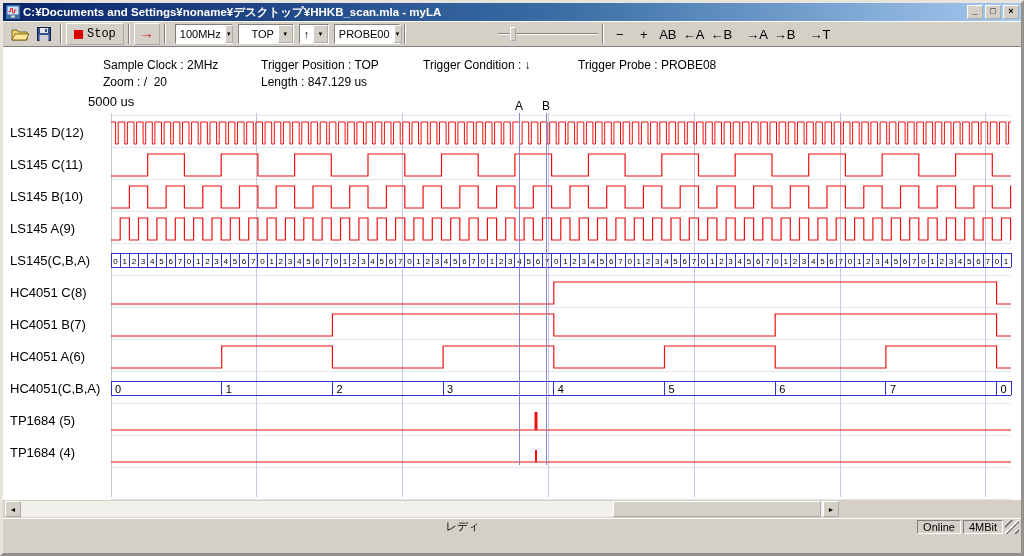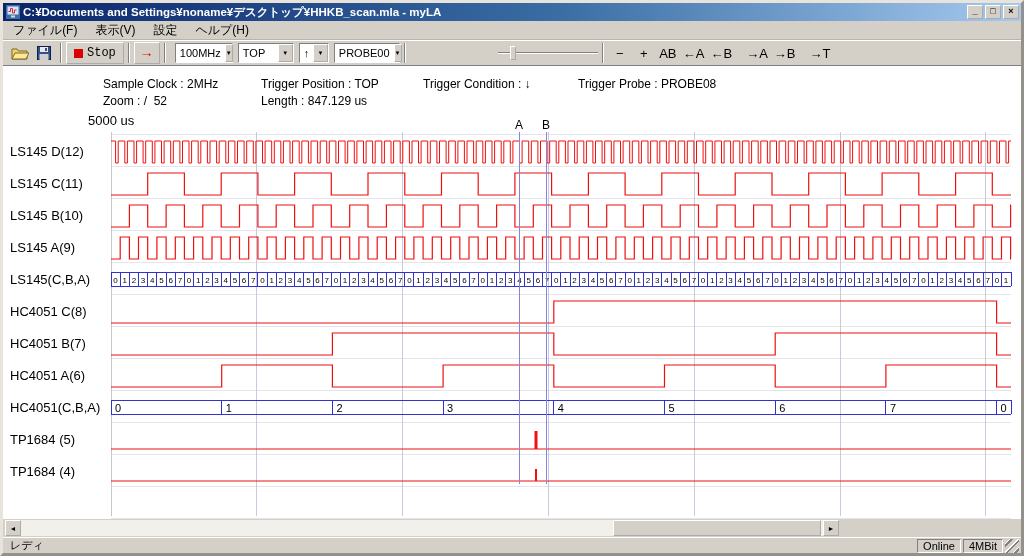--- a/index.html
+++ b/index.html
@@ -26,21 +26,21 @@
     border-top:1px solid #fff; border-bottom:1px solid #808080; }
   .sep { width:2px; height:20px; border-left:1px solid #808080; border-right:1px solid #fff; margin:0 4px; }
   .tb-iconbtn { width:24px; height:22px; display:flex; align-items:center; justify-content:center;
     background:transparent; border:1px solid transparent; }
   .tb-btn { display:flex; align-items:center; gap:4px; height:22px; padding:0 7px;
     background:#d4d0c8; border:1px outset #fff; font-size:12px;font-family:Liberation Mono, monospace; }
   .stop-sq { width:9px; height:9px; background:#dd0000; display:inline-block; }
   .run-btn { width:26px; justify-content:center; color:#dd0000; font-weight:bold; font-size:14px; }
   .combo { height:20px; background:#fff; border:1px solid; border-color:#808080 #fff #fff #808080;
     display:flex; align-items:center; margin-left:5px; font-size:11px; }
-  .combo-text { flex:1; padding:0 4px; white-space:nowrap; }
+  .combo-text { flex:1; padding:0 4px; white-space:nowrap;text-align:right; }
   .combo-btn { width:15px; height:18px; background:#d4d0c8; border:1px outset #fff;
     font-size:6px; display:flex; align-items:center; justify-content:center; }
   .w58{width:58px;} .w56{width:56px;} .w30{width:30px;} .w66{width:66px;}
   .tb-spacer { width:88px; }
   .slider { position:relative; width:100px; height:20px; }
   .slider-track { position:absolute; left:0; right:0; top:9px; height:2px; background:#808080;
     border-bottom:1px solid #fff; }
   .slider-thumb { position:absolute; left:12px; top:3px; width:6px; height:14px;
     background:#d4d0c8; border:1px outset #fff; }
   .tb-txt { height:22px; min-width:24px; padding:0 3px; background:transparent; border:none;
@@ -58,21 +58,21 @@
   .hscrollbar { position:absolute; left:2px; top:1px; width:834px; height:16px;
     background:#f2f0ea; display:flex; }
   .sb-btn { width:16px; height:16px; background:#d4d0c8; border:1px outset #fff;
     font-size:7px; display:flex; align-items:center; justify-content:center; color:#000; }
   .sb-track { flex:1; position:relative; }
   .sb-thumb { position:absolute; top:0; height:16px; left:592px; width:208px;
     background:#d4d0c8; border:1px outset #fff; }
 
   
   .statusbar { height:16px; display:flex; align-items:center; padding:0 2px; gap:2px;
-    border-top:1px solid #fff; font-size:11px; }
+    border-top:1px solid #fff; font-size:11px;text-align:center; }
   .status-left { flex:1; padding-left:5px; }
   .status-cell { border:1px solid; border-color:#808080 #fff #fff #808080;
     padding:0 5px; height:14px; line-height:12px; }
   .resize-grip { width:14px; height:14px;
     background:repeating-linear-gradient(135deg, transparent 0 3px, #fff 3px 4px, #808080 4px 6px); }
 </style>
 </head>
 <body>
 
 <div class="window">
@@ -85,26 +85,20 @@
         <path d="M2.5 6.5 h2 v-3 h2 v4.5 h2 v-3 h2" stroke="#ee2020" stroke-width="1" fill="none"></path>
         <rect x="5" y="10.5" width="4" height="2" fill="#d8d8d8"></rect>
       </svg>
     </span>
     <span class="title-text">C:¥Documents and Settings¥noname¥デスクトップ¥HHKB_scan.mla - myLA</span>
     <span class="win-btn">_</span>
     <span class="win-btn">□</span>
     <span class="win-btn">×</span>
   </div>
 
-  <div class="menubar">
-    <span class="menu-item">ファイル(F)</span>
-    <span class="menu-item">表示(V)</span>
-    <span class="menu-item">設定</span>
-    <span class="menu-item">ヘルプ(H)</span>
-  </div>
 
   <div class="toolbar">
     <span class="tb-iconbtn">
       <svg width="18" height="14" viewBox="0 0 18 14">
         <path d="M1 3 h5 l1.5 2 H16 v8 H1 z" fill="#f5d26a" stroke="#7a6a20"></path>
         <path d="M1 13 l3-6 h14 l-3 6 z" fill="#ffe89a" stroke="#7a6a20"></path>
       </svg>
     </span>
     <span class="tb-iconbtn">
       <svg width="14" height="14" viewBox="0 0 14 14">
@@ -426,21 +420,21 @@
         <line x1="533" y1="415" x2="533" y2="403" stroke="#ee1010" stroke-width="2"></line>
         <line x1="516" y1="66" x2="516" y2="418" stroke="#8585d8" shape-rendering="crispEdges"></line>
         <text x="516" y="63" font-size="12" text-anchor="middle" fill="#000">A</text>
         <line x1="543" y1="66" x2="543" y2="418" stroke="#8585d8" shape-rendering="crispEdges"></line>
         <text x="543" y="63" font-size="12" text-anchor="middle" fill="#000">B</text>
       </svg>
     <span class="info" style="left:100px; top:11px">Sample Clock : 2MHz</span>
     <span class="info" style="left:258px; top:11px">Trigger Position : TOP</span>
     <span class="info" style="left:420px; top:11px">Trigger Condition : ↓</span>
     <span class="info" style="left:575px; top:11px">Trigger Probe : PROBE08</span>
-    <span class="info" style="left:100px; top:28px">Zoom : /  52</span>
+    <span class="info" style="left:100px; top:28px">Zoom : /  20</span>
     <span class="info" style="left:258px; top:28px">Length : 847.129 us</span>
   </div>
 
   <div class="hscroll-strip">
     <div class="hscrollbar">
       <div class="sb-btn">◄</div>
       <div class="sb-track">
         <div class="sb-thumb"></div>
       </div>
       <div class="sb-btn">►</div>

